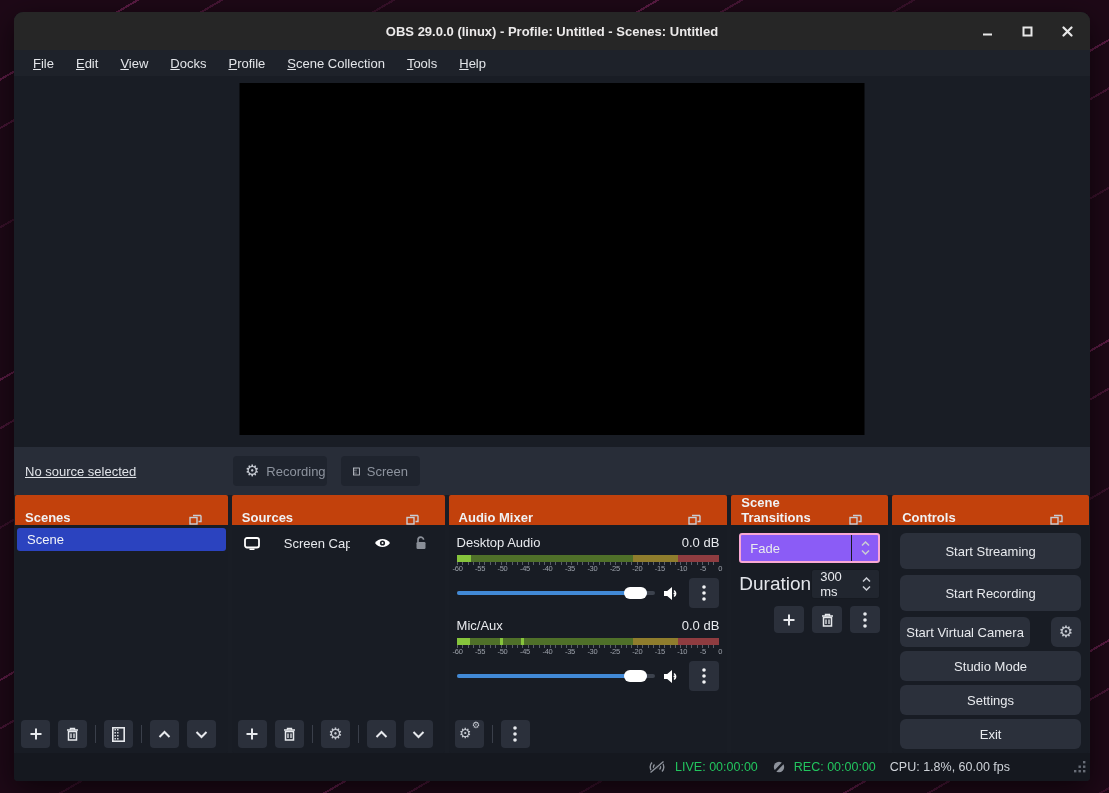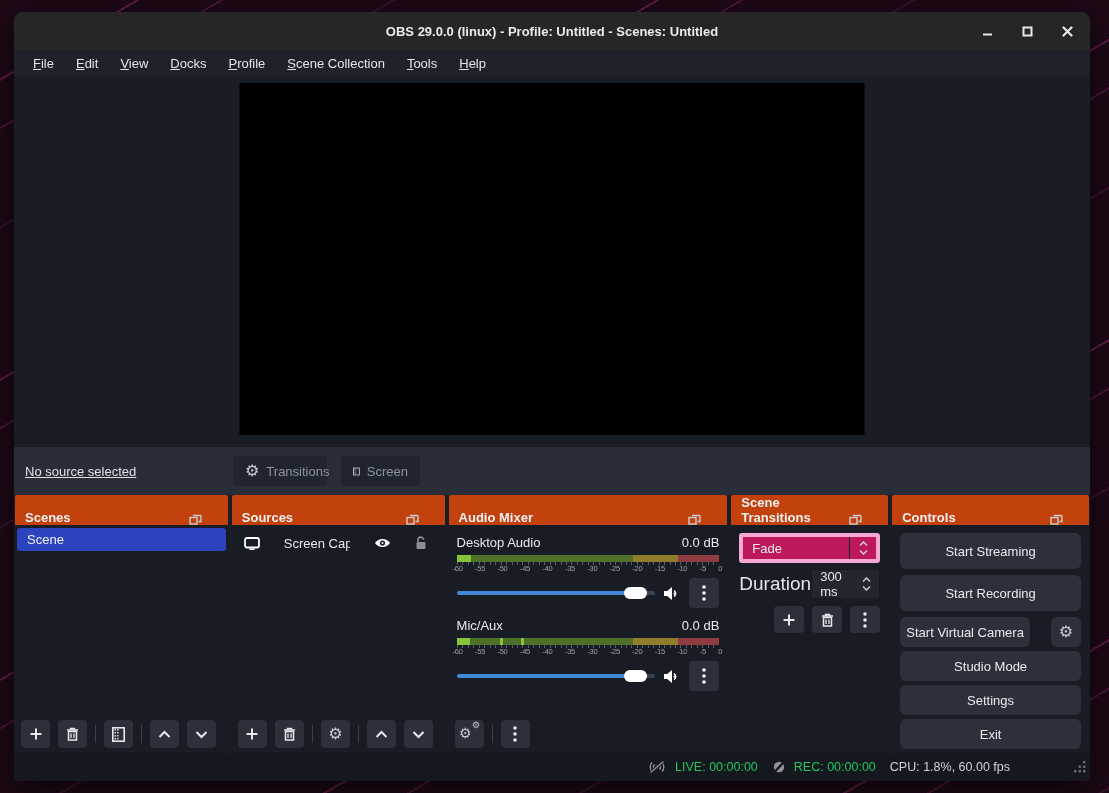--- a/index.html
+++ b/index.html
@@ -93,21 +93,21 @@
   .vhandle{ position:absolute; top:9px; width:23px; height:12px; border-radius:6px; background:#fff; left:calc(96% - 23px); }
   .kebabbtn{ width:30px; height:30px; border:none; border-radius:4px; background:#2b303b;
     color:#f2f3f5; display:flex; align-items:center; justify-content:center; cursor:pointer; }
   .mix-toolbar{ position:absolute; left:0; bottom:0; right:0; height:38px; display:flex;
     align-items:center; gap:8px; padding:0 6px; }
   .dgear{ position:relative; width:18px; height:16px; }
   .dgear .g1{ position:absolute; left:-1px; top:0px; font-size:14px; }
   .dgear .g2{ position:absolute; right:-2px; top:-5px; font-size:9px; }
 
   
-  .combo{ margin:8px 8px 0 8px; height:30px; background:#be185d; border:4px solid #f9a8d4;
+  .combo{ margin:8px 8px 0 8px; height:30px; background:#8b5cf6; border:2px solid #f9a8d4;
     border-radius:3px; display:flex; align-items:center; cursor:pointer; }
   .combo .cval{ flex:1; color:#e8eaee; font-size:13px; padding-left:9px; }
   .combo .cdiv{ width:1px; align-self:stretch; background:#161a21; }
   .spinner{ width:26px; display:flex; flex-direction:column; align-items:center; gap:2px; color:#c9cdd4; }
   .duration-row{ margin:6px 8px 0 8px; display:flex; align-items:center; }
   .duration-row .dlabel{ color:#e3e5ea; font-size:19px; flex:1; }
   .spinbox{ width:86px; height:30px; background:#21262f; border:1px solid #161a21; border-radius:3px;
     display:flex; align-items:center; cursor:text; }
   .spinbox .sval{ flex:1; color:#e8eaee; font-size:13px; padding-left:8px; }
   .trans-btns{ margin:7px 8px 0 0; display:flex; justify-content:flex-end; gap:8px; }
@@ -169,21 +169,21 @@
   </div>
 
   <div class="preview">
     <div class="canvas"></div>
   </div>
 
   <div class="srcbar">
     <span class="status">No source selected</span>
     <button class="srcbtn props">
       <span class="gearglyph">⚙</span>
-      <span>Transitions</span>
+      <span>Recording</span>
     </button>
     <button class="srcbtn filt">
       <svg width="13" height="15" viewBox="0 0 13 15">
         <rect x="0.8" y="0.8" width="11.4" height="13.4" fill="none" stroke="#c6cad2" stroke-width="1.6"></rect>
         <line x1="3.2" y1="2" x2="3.2" y2="13" stroke="#c6cad2" stroke-width="1.4" stroke-dasharray="1.5 1.5"></line>
         <line x1="5.8" y1="2" x2="5.8" y2="13" stroke="#c6cad2" stroke-width="1.4" stroke-dasharray="1.5 1.5"></line>
       </svg>
       <span>Screen</span>
     </button>
   </div>

